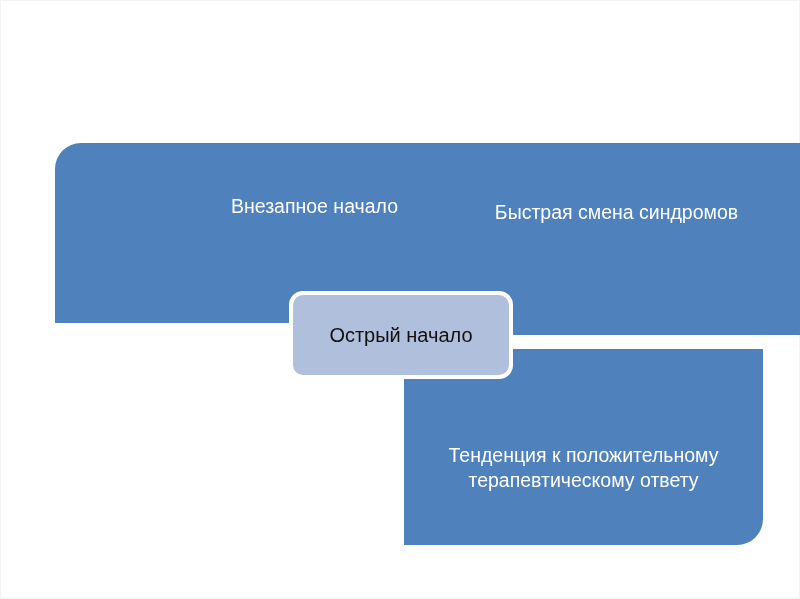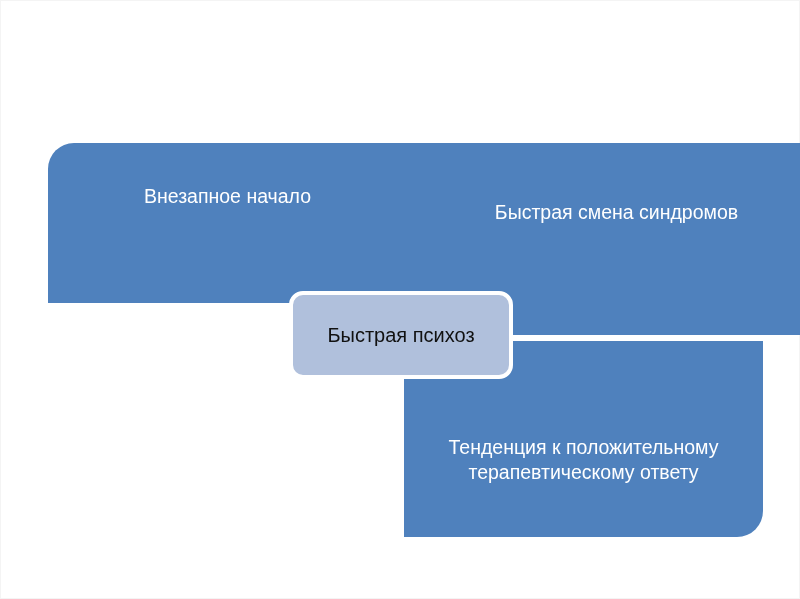--- a/index.html
+++ b/index.html
@@ -64,43 +64,44 @@
     padding: 0 16px;
   }
 
   .quadrant .q-label {
     display: block;
     max-width: 300px;
   }
 
   
   #quadrant-top-left {
-    left: 9px;
+    left: 16px;
     top: 0;
     width: 359px;
-    height: 160px;
+    height: 180px;
     border-top-left-radius: 26px;
+    justify-content: flex-end;
   }
   #quadrant-top-right {
     left: 365px;
     top: 0;
     width: 425px;
     height: 192px;
     border-top-right-radius: 26px;
   }
   #quadrant-bottom-left {
     left: 0;
     top: 198px;
     width: 359px;
     height: 196px;
     border-bottom-left-radius: 26px;
   }
   #quadrant-bottom-right {
     left: 365px;
-    top: 198px;
+    top: 206px;
     width: 359px;
     height: 196px;
     border-bottom-right-radius: 26px;
   }
 
   #quadrant-top-left .q-label,
   #quadrant-top-right .q-label {
     transform: translateY(-27px);
   }
   #quadrant-bottom-left .q-label {
@@ -147,18 +148,18 @@
     <div class="quadrant" id="quadrant-top-right">
       <span class="q-label">Быстрая смена синдромов</span>
     </div>
 
 
     <div class="quadrant" id="quadrant-bottom-right">
       <span class="q-label">Тенденция к положительному терапевтическому ответу</span>
     </div>
 
     <div id="center-node">
-      <span>Быстрая психоз</span>
+      <span>Острый начало</span>
     </div>
 
   </div>
 
 </div>
 
 </body></html>

